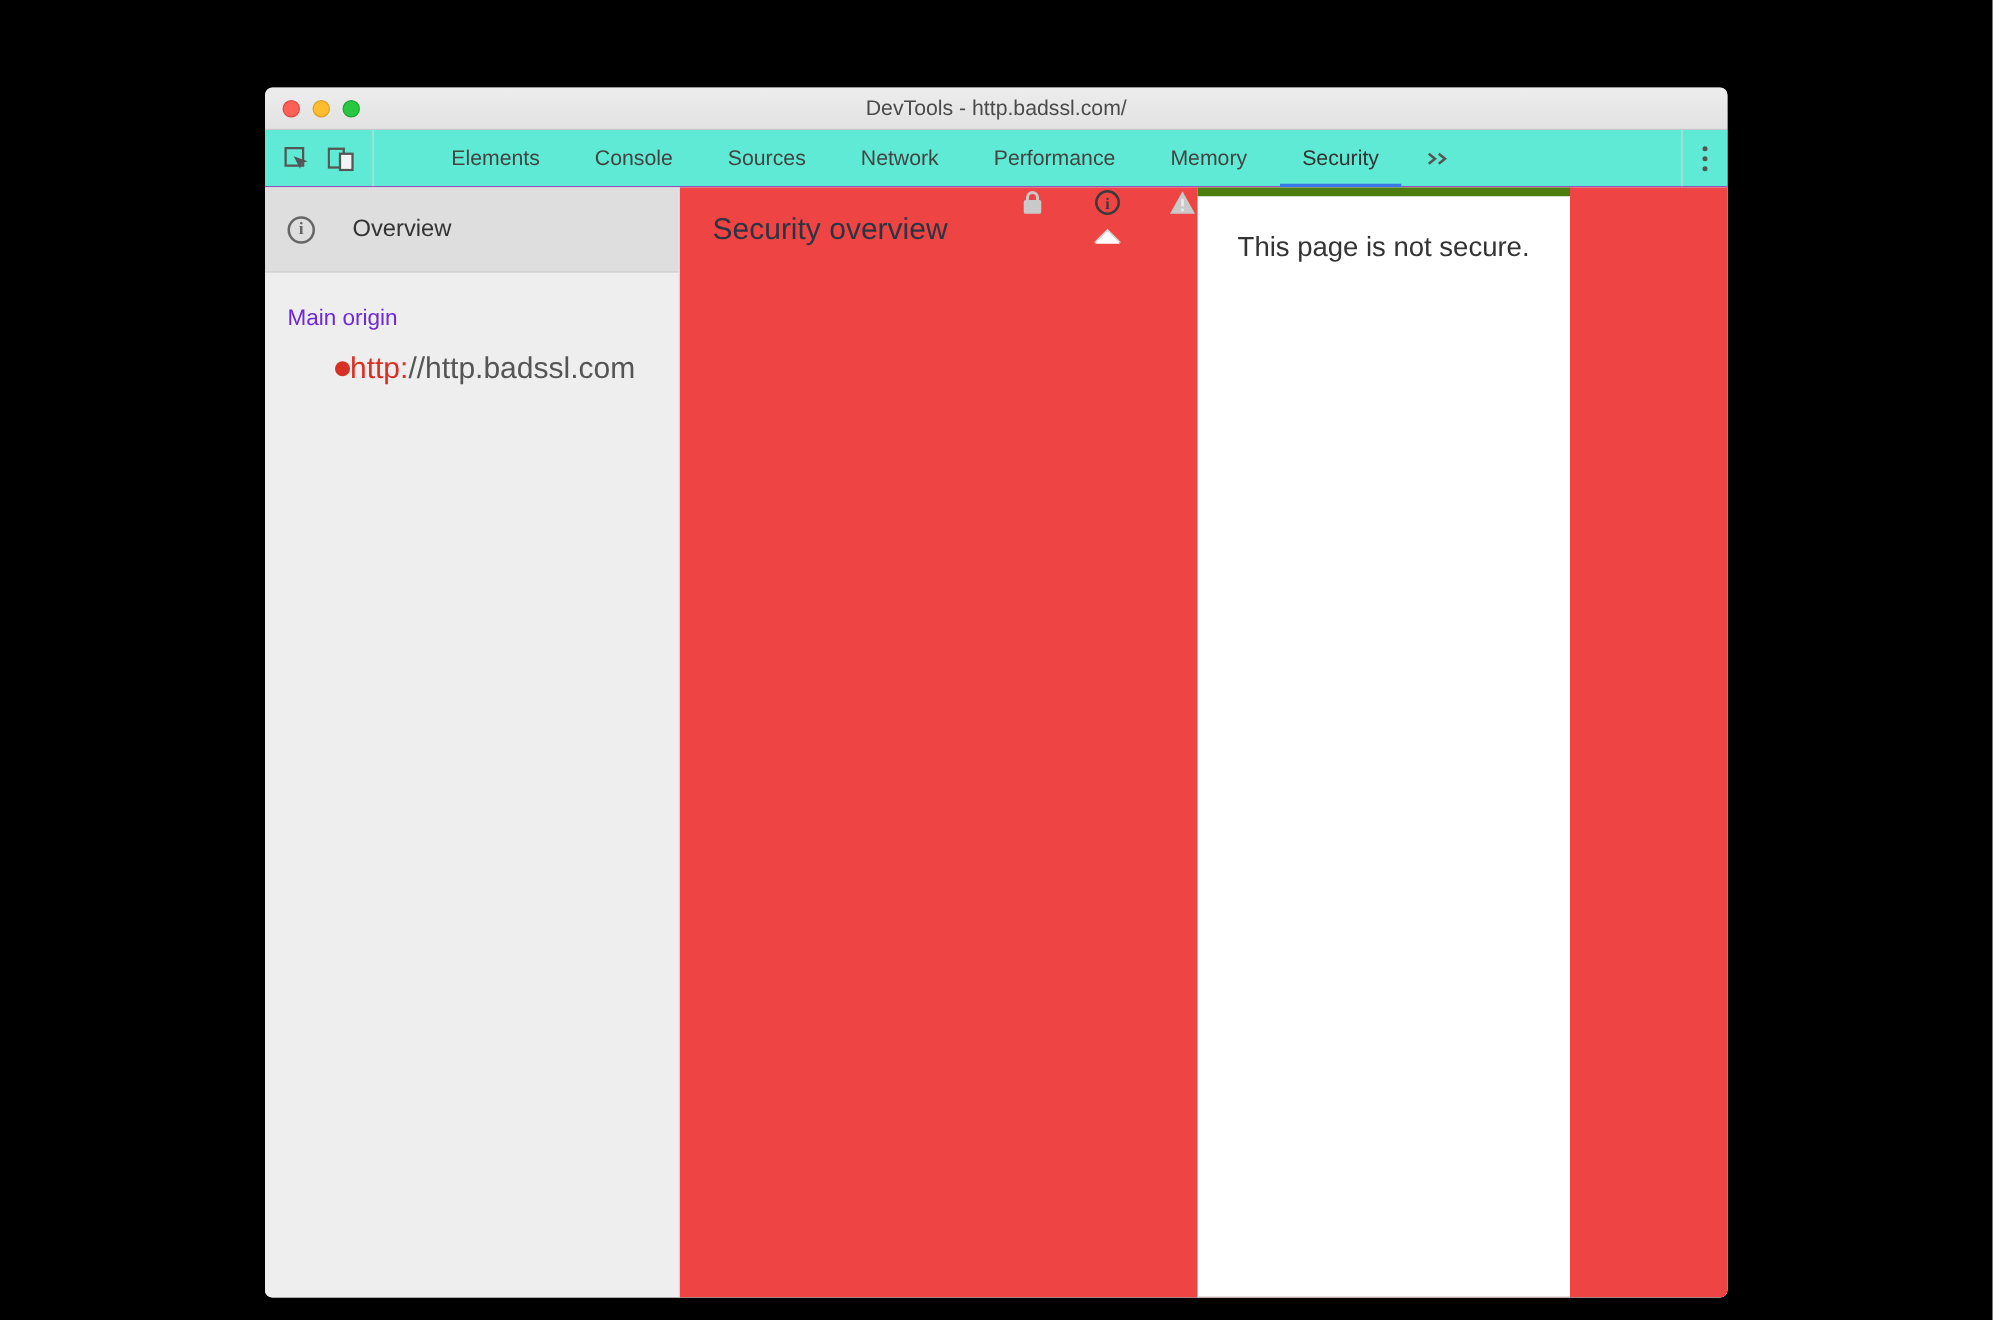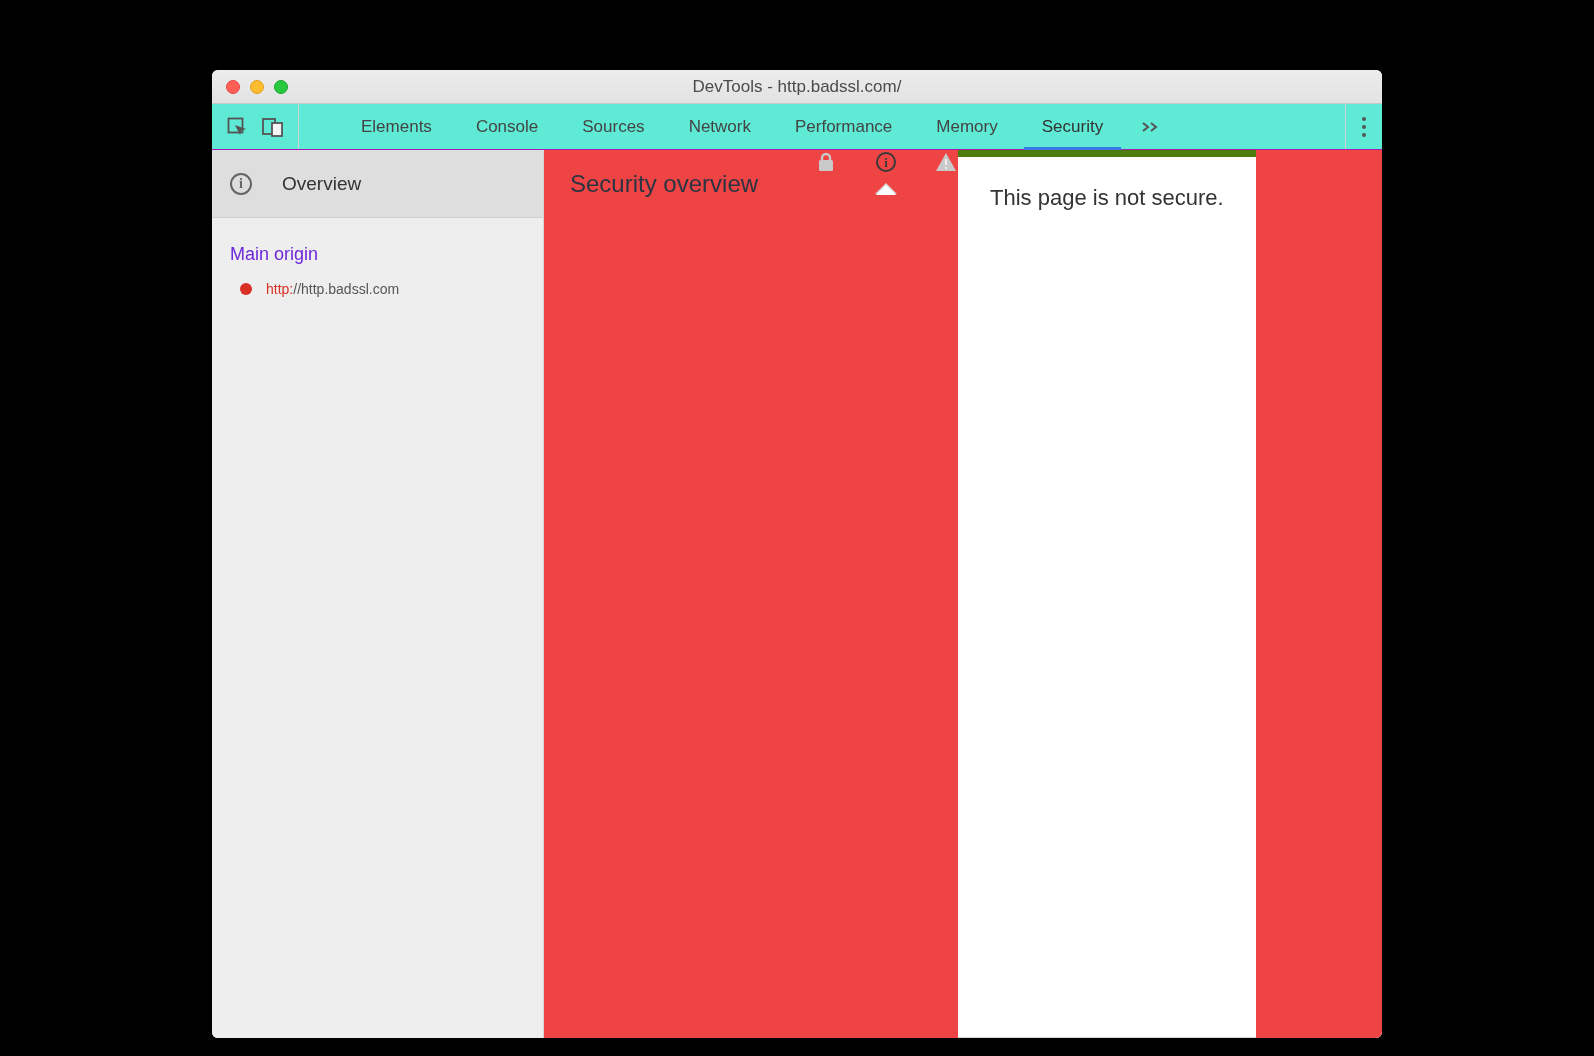--- a/index.html
+++ b/index.html
@@ -179,22 +179,22 @@
     }
     .section-label {
       padding: 26px 18px 10px 18px;
       font-size: 18px;
       color: #6d28d9;
     }
     .origin-row {
       display: flex;
       align-items: center;
       padding: 6px 18px 6px 28px;
-      gap: 14px;
-      font-size: 14px;
+      font-size: 24px;
+      margin-left: 28px;
     }
     .origin-dot {
       width: 12px;
       height: 12px;
       border-radius: 50%;
       background: #d93025;
       flex-shrink: 0;
     }
     .origin-url .scheme {
       color: #d93025;

